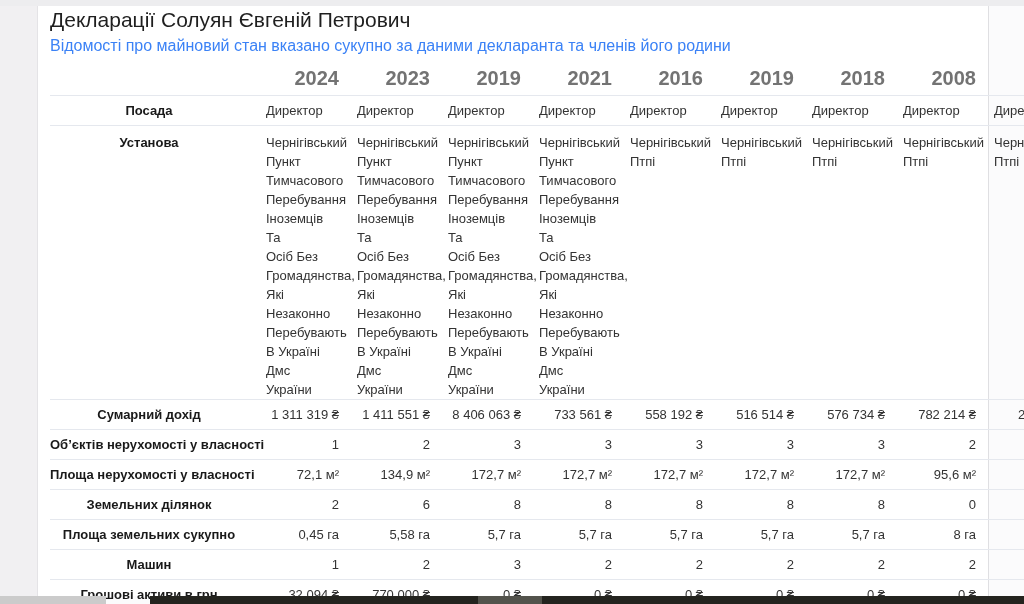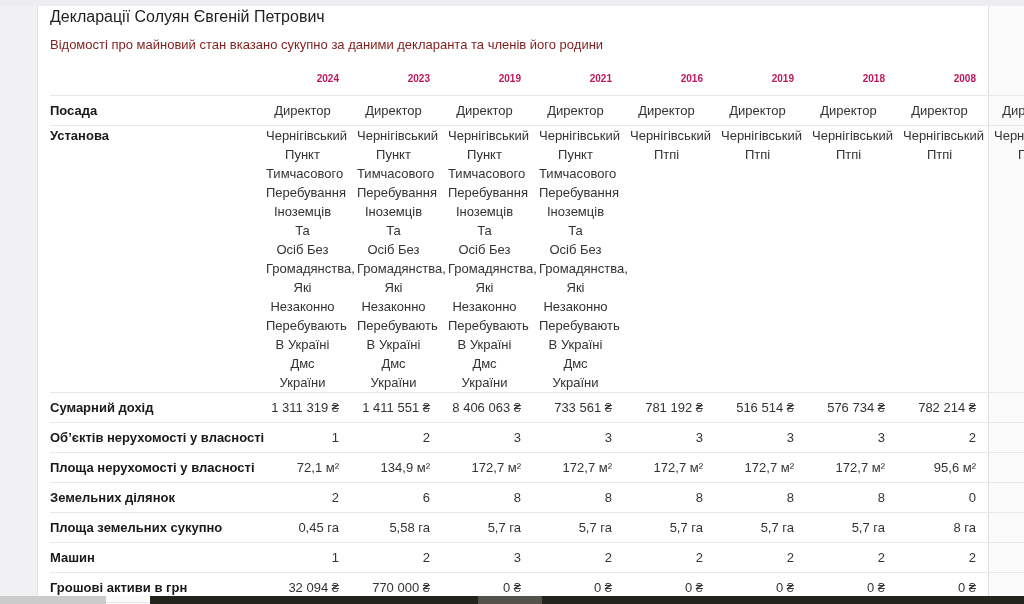--- a/index.html
+++ b/index.html
@@ -5,30 +5,30 @@
   html,body{margin:0;padding:0;}
   body{
     width:1024px;height:604px;overflow:hidden;position:relative;
     background:#fbfbfc;
     font-family:"Liberation Sans","DejaVu Sans",sans-serif;
     -webkit-font-smoothing:antialiased;
   }
   .top-gutter{position:absolute;left:0;top:0;width:1024px;height:6px;background:#ededef;z-index:5;}
   .left-gutter{position:absolute;left:0;top:0;width:38px;height:604px;background:#f1f0f2;border-right:1px solid #e4e3e6;z-index:4;box-sizing:border-box;}
   .card{position:absolute;left:38px;top:6px;width:950px;height:590px;background:#ffffff;border-right:1px solid #dfdfe2;box-sizing:content-box;z-index:1;}
-  .page-title{position:absolute;left:50px;top:8px;font-size:16px;font-weight:400;color:#1f1f1f;z-index:3;white-space:nowrap;}
-  .page-subtitle{position:absolute;left:50px;top:37px;font-size:13px;color:#7f1d1d;z-index:3;white-space:nowrap;}
+  .page-title{position:absolute;left:50px;top:8px;font-size:21px;font-weight:400;color:#1f1f1f;z-index:3;white-space:nowrap;}
+  .page-subtitle{position:absolute;left:50px;top:37px;font-size:16px;color:#3b82f6;z-index:3;white-space:nowrap;}
   .table-wrap{position:absolute;left:50px;top:62px;width:1030px;z-index:3;}
   table{border-collapse:collapse;table-layout:fixed;width:1029px;}
   td,th{border-bottom:1px solid #e5e8ee;font-size:13px;color:#333;padding:0 12px 0 6px;box-sizing:border-box;}
-  th.yr{font-size:10px;color:#be185d;text-align:right;height:33px;font-weight:700;vertical-align:middle;}
-  td.lbl{font-weight:700;color:#191919;white-space:nowrap;padding-left:0;text-align:left;}
+  th.yr{font-size:20px;color:#737373;text-align:right;height:33px;font-weight:700;vertical-align:middle;}
+  td.lbl{font-weight:700;color:#191919;white-space:nowrap;padding-left:0;text-align:center;}
   .cr{text-align:right;height:30px;}
-  .cl{text-align:center;height:30px;}
-  tr.tall td{height:229px;vertical-align:top;line-height:19px;white-space:pre-line;}
+  .cl{text-align:left;height:30px;}
+  tr.tall td{height:229px;vertical-align:top;padding-top:7px;line-height:19px;white-space:pre-line;}
   td.frag{padding-left:30px;}
   .corner-gray{position:absolute;left:0;top:596px;width:106px;height:8px;z-index:6;}
   .hsb-track{position:absolute;left:150px;top:596px;width:874px;height:8px;z-index:6;}
   .hsb-thumb{position:absolute;left:478px;top:596px;width:64px;height:8px;z-index:7;}
 </style>
 </head>
 <body>
 
 <div class="top-gutter"></div>
 <div class="left-gutter"></div>
@@ -136,21 +136,21 @@
 Птпі</td>
           <td class="cl">Чернігівський
 Птпі</td>
         </tr>
         <tr class="">
           <td class="lbl">Сумарний дохід</td>
           <td class="cr">1 311 319 ₴</td>
           <td class="cr">1 411 551 ₴</td>
           <td class="cr">8 406 063 ₴</td>
           <td class="cr">733 561 ₴</td>
-          <td class="cr">781 192 ₴</td>
+          <td class="cr">558 192 ₴</td>
           <td class="cr">516 514 ₴</td>
           <td class="cr">576 734 ₴</td>
           <td class="cr">782 214 ₴</td>
           <td class="cl frag">2</td>
         </tr>
         <tr class="">
           <td class="lbl">Об’єктів нерухомості у власності</td>
           <td class="cr">1</td>
           <td class="cr">2</td>
           <td class="cr">3</td>

